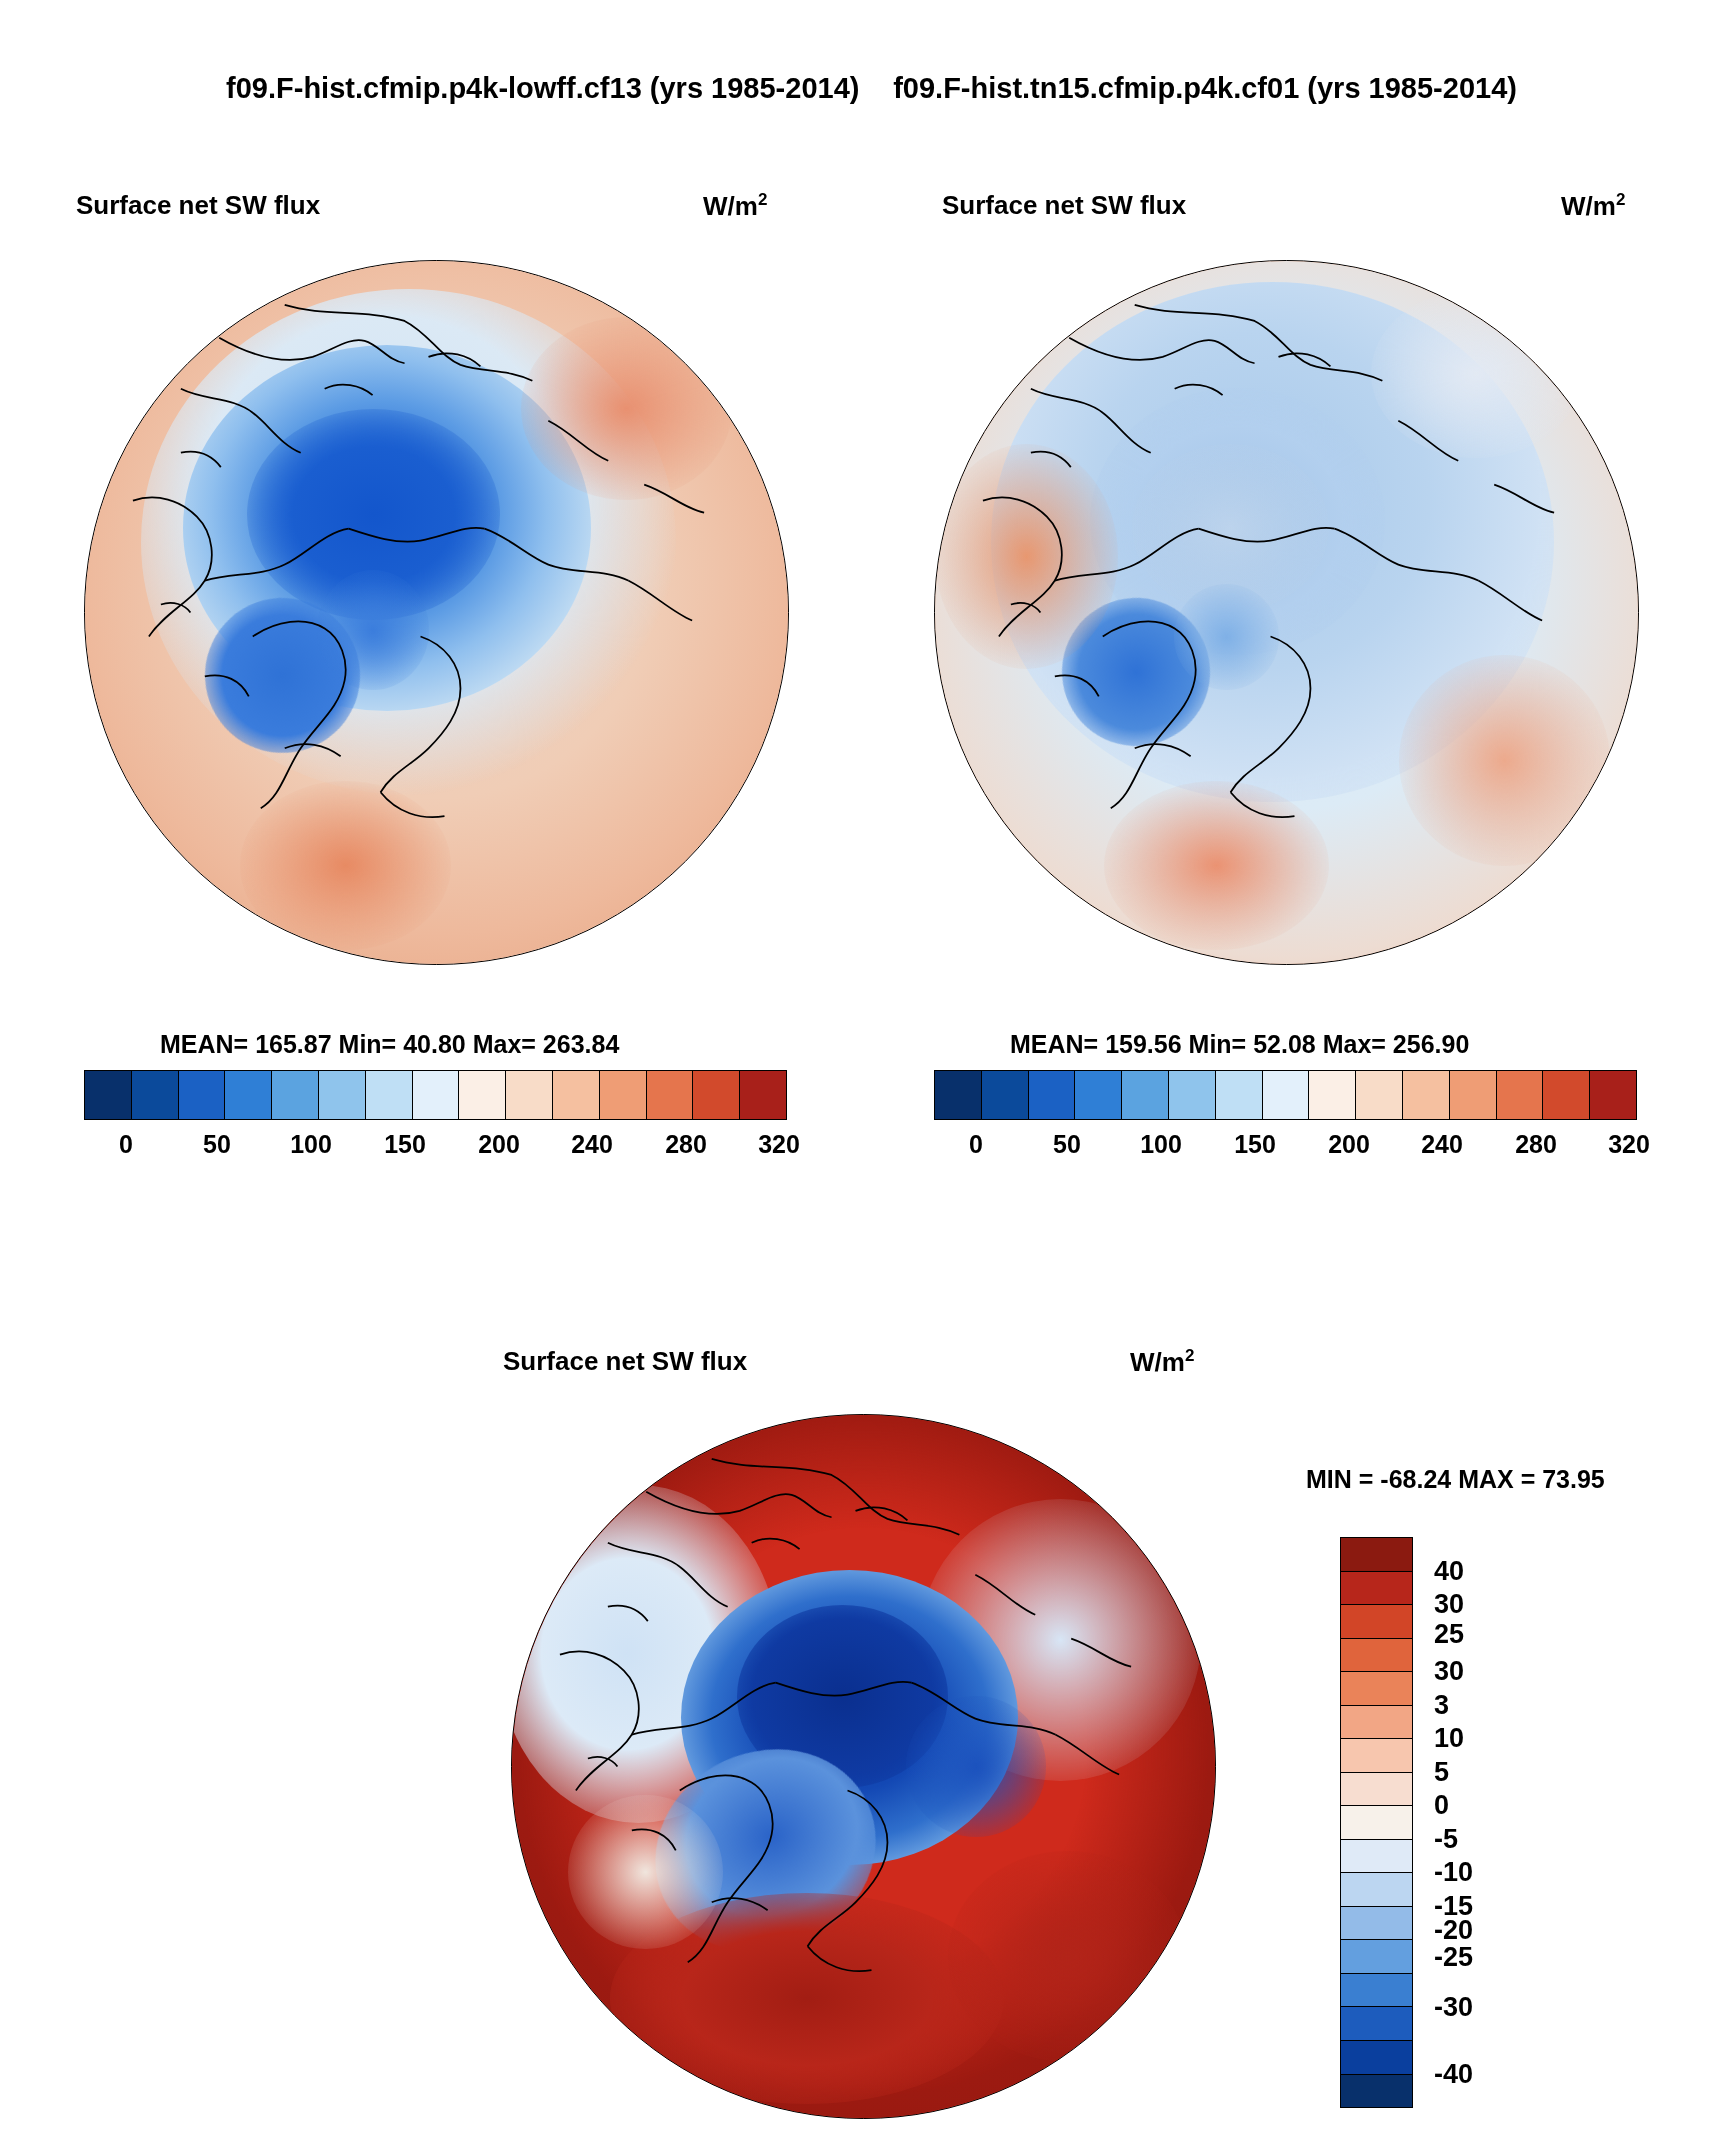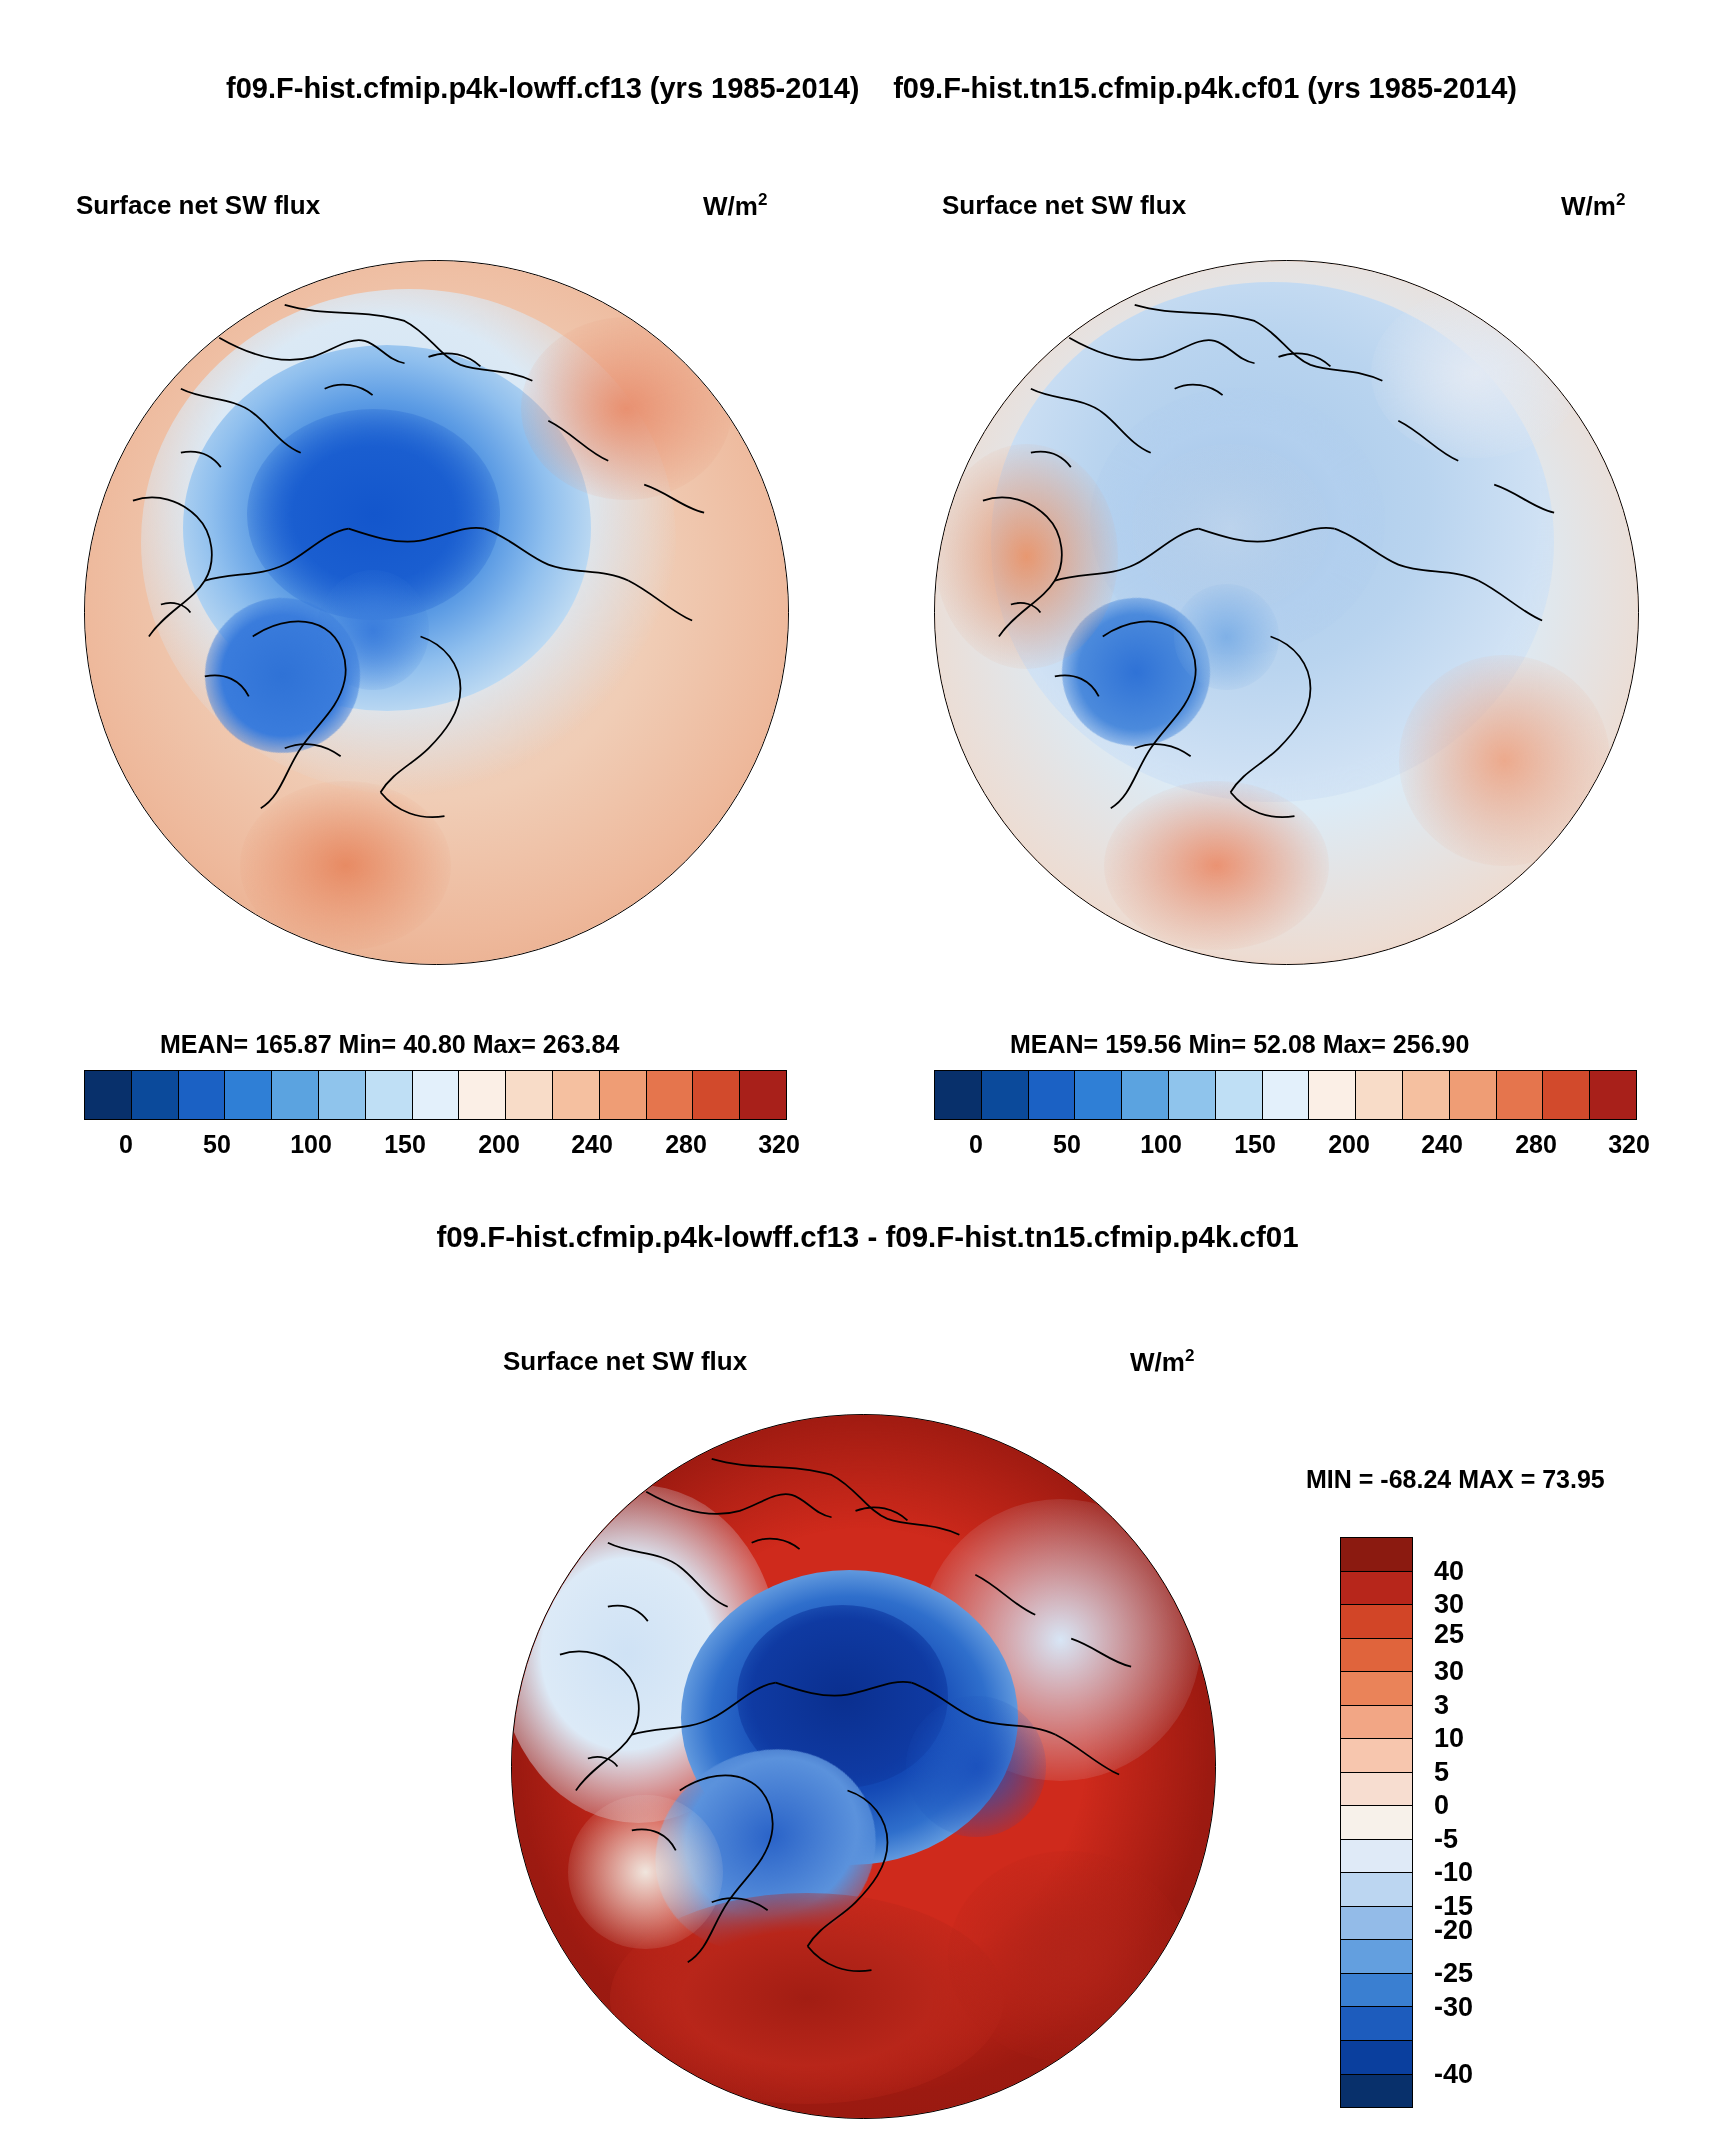--- a/index.html
+++ b/index.html
@@ -309,21 +309,20 @@
     <span style="left:42px">0</span>
     <span style="left:133px">50</span>
     <span style="left:227px">100</span>
     <span style="left:321px">150</span>
     <span style="left:415px">200</span>
     <span style="left:508px">240</span>
     <span style="left:602px">280</span>
     <span style="left:695px">320</span>
   </div>
 
-  <div class="diff-title">f09.F-hist.cfmip.p4k-lowff.cf13 - f09.F-hist.tn15.cfmip.p4k.cf01</div>
 
   <div class="panel-head" style="left:503px; top:1346px;">Surface net SW flux</div>
   <div class="panel-head units" style="left:1130px; top:1346px;"><span>W/m</span><sup>2</sup></div>
 
   <div class="map" style="left:511px; top:1414px; width:703px; height:703px; background:#cf2a1c;">
     <div class="inner">
 
       <div class="blob" style="left:-5%; top:-5%; width:110%; height:110%; background:radial-gradient(circle at 50% 48%, #c5secondary 0%, #9d1a12 0%, #a61d14 35%, #b8241a 60%, #c12a1e 100%);"></div>
       <div class="blob" style="left:-5%; top:-5%; width:110%; height:110%; background:radial-gradient(circle at 50% 48%, rgba(0,0,0,0) 0%, rgba(0,0,0,0) 40%, #9c1a11 62%, #8d160e 100%);"></div>
 
@@ -394,19 +393,19 @@
     <span style="top:97px">25</span>
     <span style="top:134px">30</span>
     <span style="top:168px">3</span>
     <span style="top:201px">10</span>
     <span style="top:235px">5</span>
     <span style="top:268px">0</span>
     <span style="top:302px">-5</span>
     <span style="top:335px">-10</span>
     <span style="top:369px">-15</span>
     <span style="top:393px">-20</span>
-    <span style="top:436px">-25</span>
+    <span style="top:420px">-25</span>
     <span style="top:470px">-30</span>
     <span style="top:537px">-40</span>
   </div>
 
 </div>
 
 
 </body></html>

